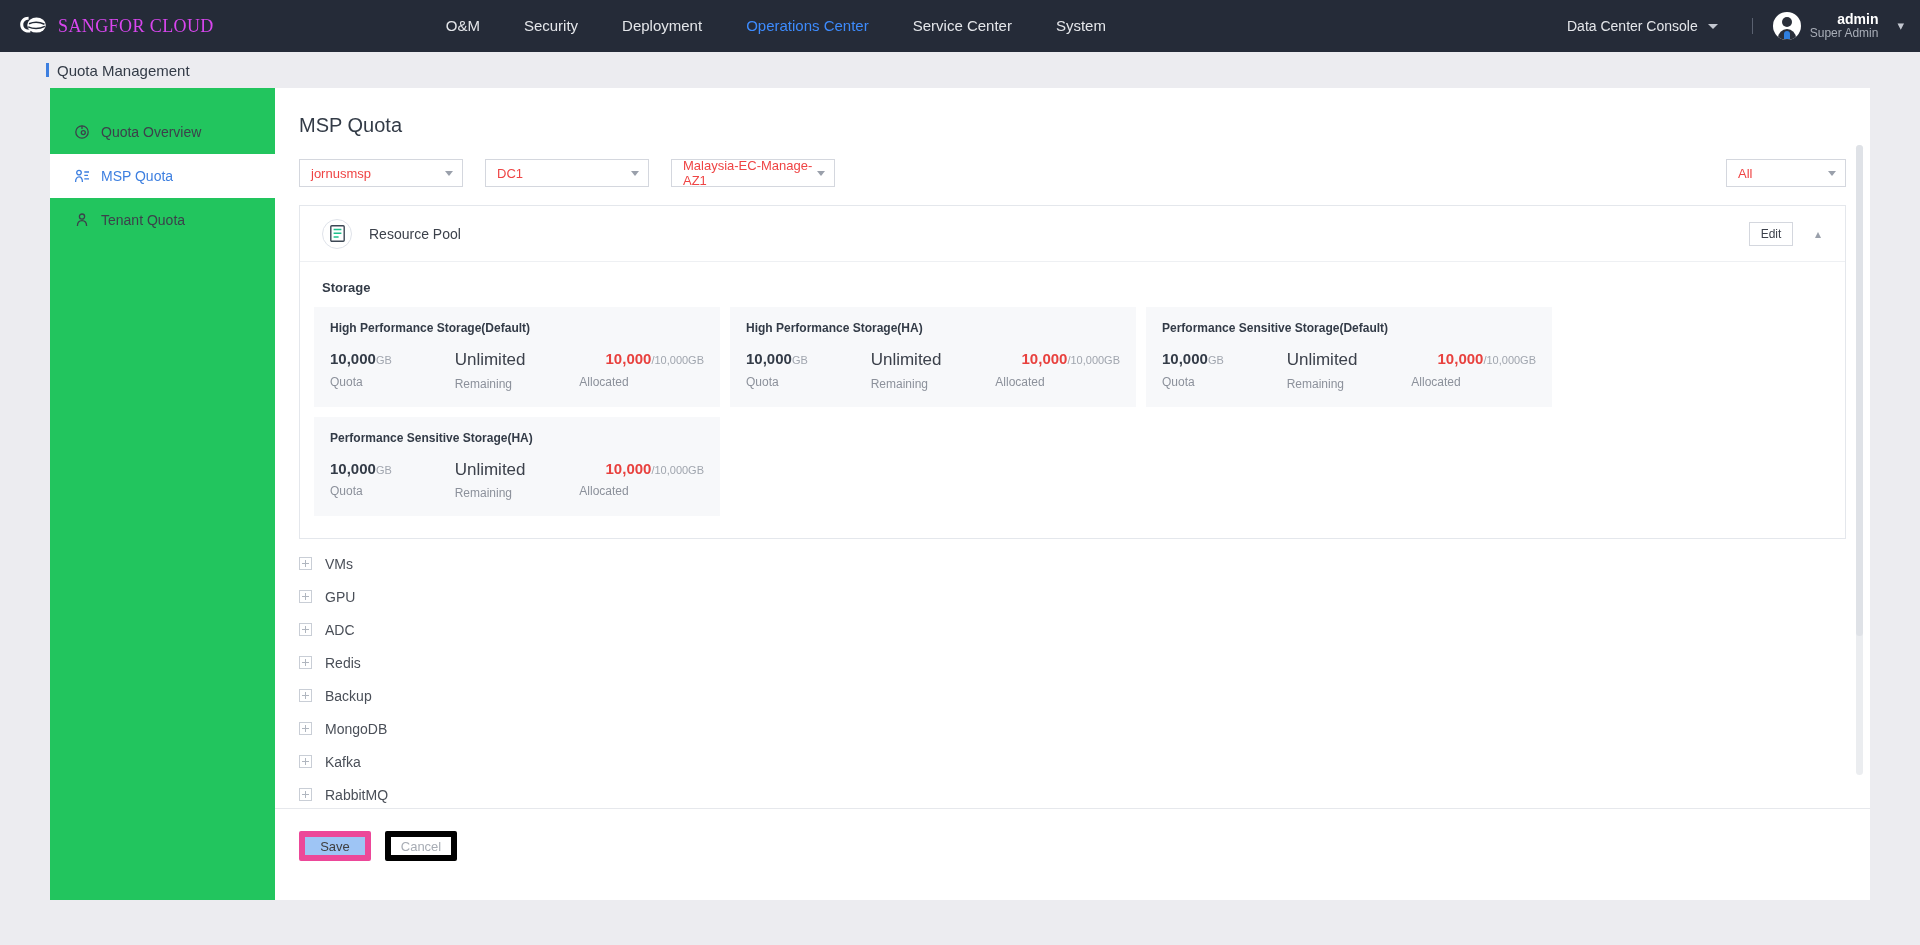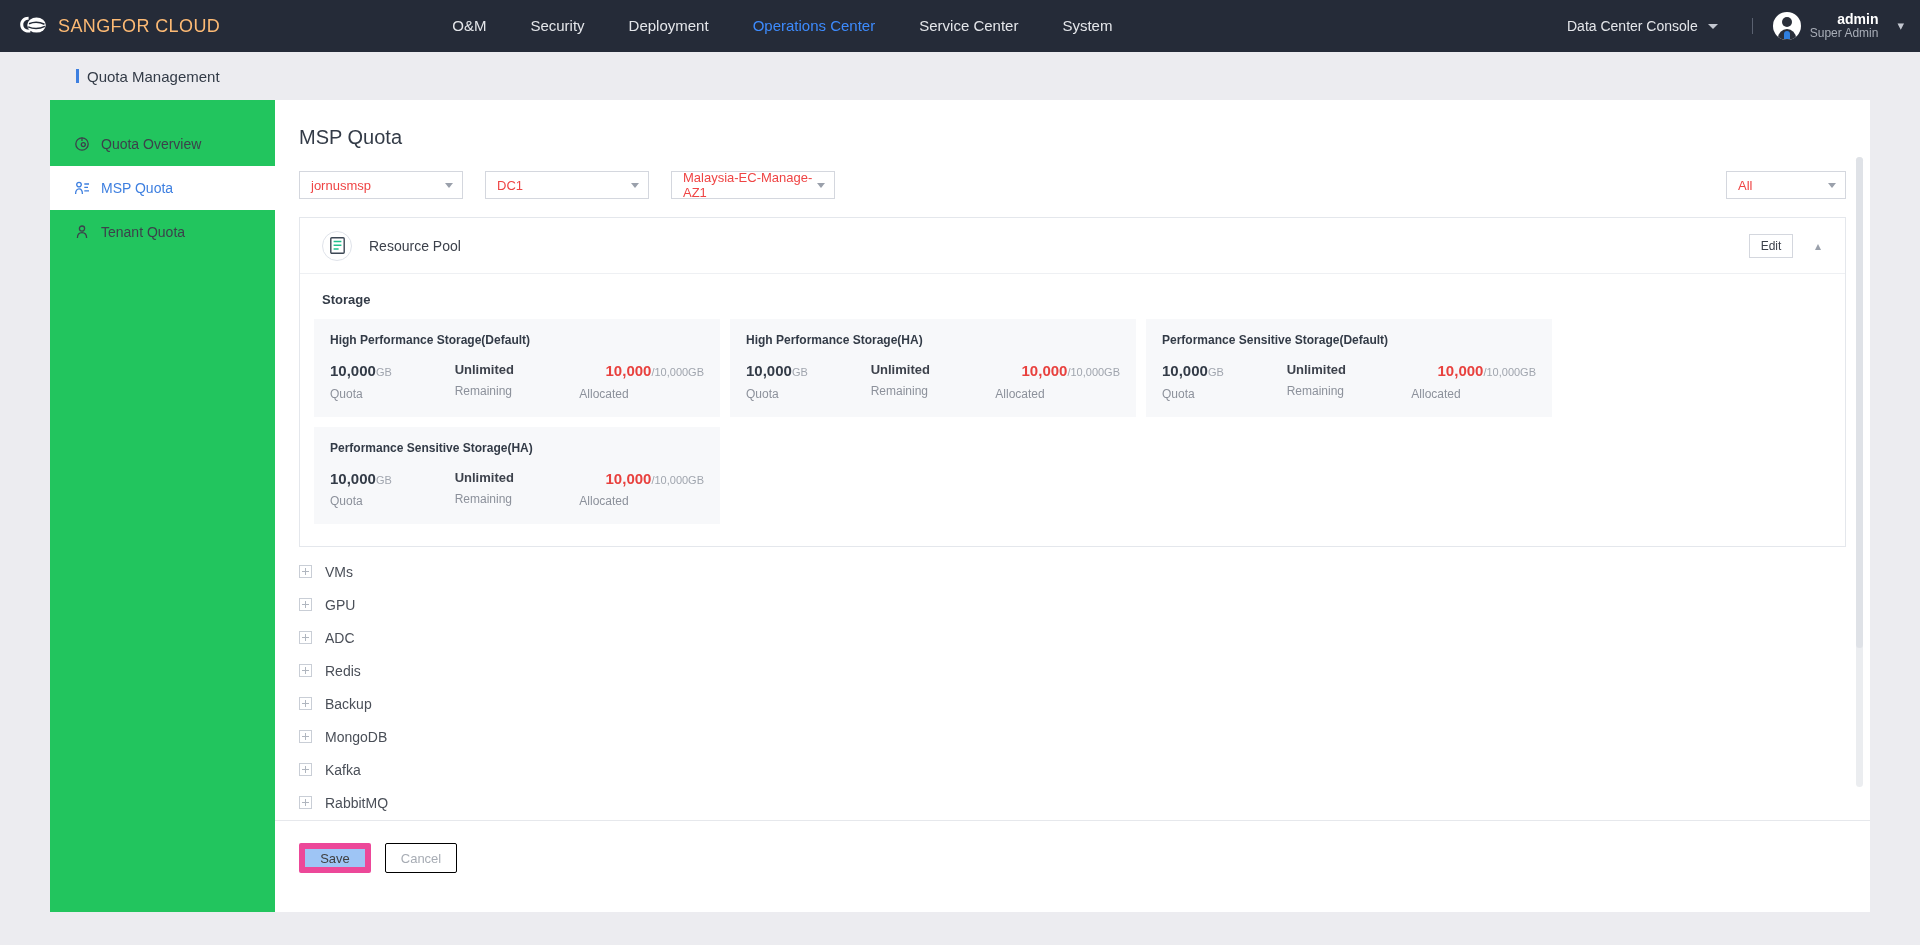--- a/index.html
+++ b/index.html
@@ -11,21 +11,21 @@
   }
 
   
   .topnav {
     height: 52px; background: #252b38;
     display: flex; align-items: center;
     position: relative;
   }
   .brand { display: flex; align-items: center; padding-left: 18px; gap: 10px; }
   .brand-logo { width: 30px; height: 26px; flex: 0 0 auto; }
-  .brand-text { color: #fdba74; font-size: 18px; letter-spacing: .4px; }
+  .brand-text { color: #d946ef; font-size: 18px; letter-spacing: .4px; font-family: Liberation Serif, serif; }
 
   .nav-items { display: flex; align-items: center; gap: 0; margin-left: 210px; }
   .nav-item {
     color: #e4e6ea; font-size: 15px; padding: 0 22px;
     line-height: 52px; cursor: pointer; white-space: nowrap;
   }
   .nav-item.active { color: #3d8bfd; }
 
   .topnav-right {
     position: absolute; right: 16px; top: 0; height: 52px;
@@ -57,22 +57,22 @@
   .user-name { color: #ffffff; font-size: 14px; font-weight: bold; }
   .user-role { color: #a9aeb8; font-size: 12px; }
   .caret-down {
     width: 0; height: 0; border-left: 5px solid transparent;
     border-right: 5px solid transparent; border-top: 5px solid #c3c7d0;
   }
   .chev-user { color: #c3c7d0; font-size: 13px; margin-left: 10px; }
 
   
   .page-title-bar {
-    height: 48px; display: flex; align-items: center;
-    padding-left: 76px; background: #ececf0;
+    height: 36px; display: flex; align-items: center;
+    padding-left: 46px; background: #ececf0;
   }
   .page-title-bar .bar { width: 3px; height: 14px; background: #3d7fe0; margin-right: 8px; }
   .page-title-bar .txt { font-size: 15px; color: #333b47; }
 
   .layout {
     display: flex; padding: 0 50px 0 50px; height: 873px;
   }
 
   
   .sidebar {
@@ -135,21 +135,21 @@
   .cards { display: flex; flex-wrap: wrap; gap: 10px; }
   .qcard {
     width: 406px; background: #f7f8fa; padding: 14px 16px 16px 16px;
   }
   .qcard-title { font-size: 12px; font-weight: bold; color: #333b47; margin-bottom: 16px; }
   .qcard-metrics { display: flex; }
   .metric { flex: 1; }
   .metric.m-alloc { text-align: right; }
   .metric-val { font-size: 15px; font-weight: bold; color: #333b47; line-height: 1.1; }
   .metric-unit { font-size: 11px; font-weight: normal; color: #a0a5ae; }
-  .metric-val.plain { font-weight: bold; font-size: 13px; color: #3c414b; }
+  .metric-val.plain { font-weight: normal; font-size: 17px; color: #3c414b; }
   .metric-val.alloc { color: #e8413e; }
   .metric-sub { font-size: 12px; color: #8c919b; margin-top: 7px; }
 
   
   .collapse-list { padding: 8px 24px 0 24px; }
   .collapse-row {
     display: flex; align-items: center; gap: 13px;
     height: 33px; cursor: pointer;
   }
   .plus-box {
@@ -176,21 +176,21 @@
   .footer {
     position: absolute; left: 0; right: 0; bottom: 0; height: 92px;
     background: #fff; border-top: 1px solid #e6e8ec;
     display: flex; align-items: flex-start; gap: 14px; padding: 22px 0 0 24px;
   }
   .btn {
     height: 30px; min-width: 72px; font-size: 13px; cursor: pointer;
     font-family: "Liberation Sans", sans-serif; border-radius: 2px;
   }
   .btn-save { background: #9ec5f5; color: #404040; border: 6px solid #ec4899; }
-  .btn-cancel { background: #ffffff; color: #a7acb4; border: 1px solid #000000; }
+  .btn-cancel { background: #ffffff; color: #a7acb4; border: 6px solid #000000; }
 </style>
 </head>
 <body>
 
 <div class="topnav">
   <div class="brand">
     <svg class="brand-logo" viewBox="0 0 34 28">
       <path d="M12 3.5 C6 3.5 2.5 7.5 2.5 12.5 C2.5 17.5 6.5 21.5 12 21.5 L14 21.5 L14 18 L12 18 C8.4 18 6 15.6 6 12.5 C6 9.4 8.4 7 12 7 Z" fill="#ffffff"></path>
       <ellipse cx="21" cy="13" rx="10.5" ry="8.5" fill="#ffffff"></ellipse>
       <path d="M12.5 11.5 Q21 8 30 12" stroke="#252b38" stroke-width="1.7" fill="none"></path>

